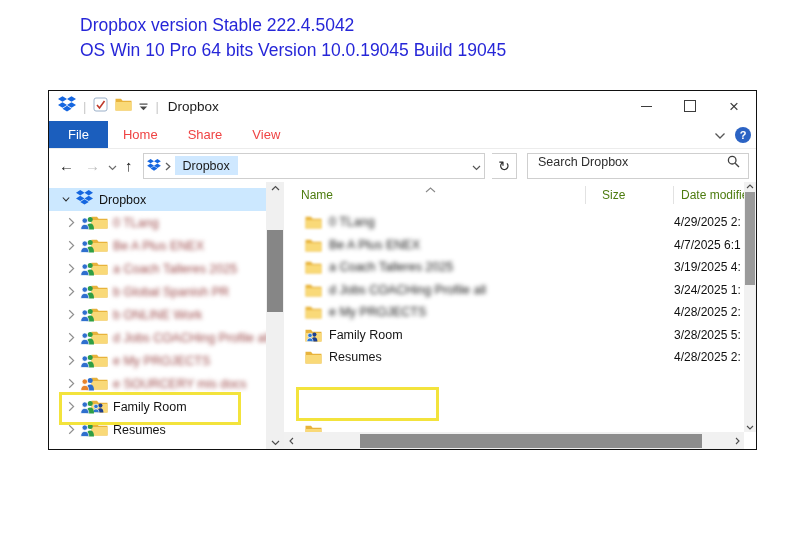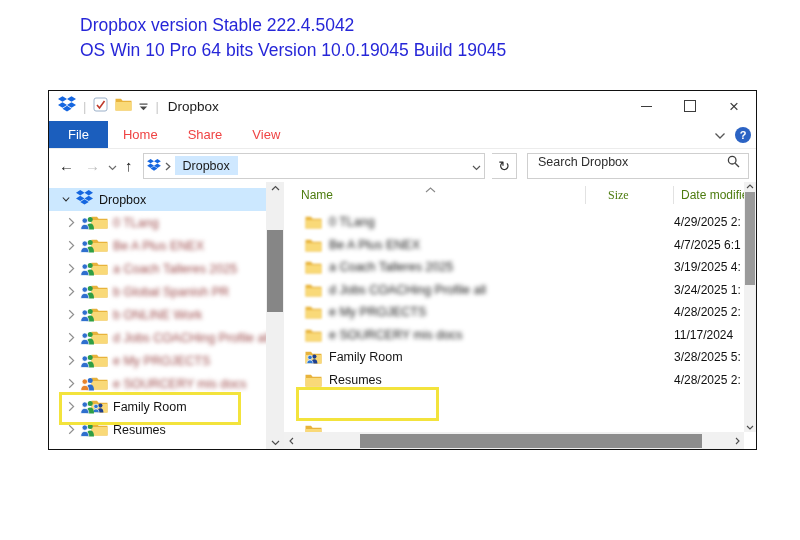--- a/index.html
+++ b/index.html
@@ -57,21 +57,21 @@
   
   .tree-sb{width:18px;flex:none;background:#f0f0f0;position:relative;}
   .sb-arrow{position:absolute;left:0;right:0;display:flex;justify-content:center;}
   .tree-sb .up{top:3px;} .tree-sb .down{bottom:3px;}
   .tree-sb .thumb{position:absolute;left:1px;right:1px;top:48px;height:82px;background:#868686;}
   
   .listpane{flex:1;position:relative;overflow:hidden;}
   .lheader{height:26px;display:flex;align-items:center;font-size:12px;color:#4d7c0f;position:relative;}
   .hc{height:18px;display:flex;align-items:center;}
   .hc-name{width:301px;padding-left:17px;box-sizing:border-box;}
-  .hc-size{width:88px;padding-left:22px;box-sizing:border-box;border-left:1px solid #e2e2e2;font-family:Liberation Serif, serif;}
+  .hc-size{width:88px;padding-left:16px;box-sizing:border-box;border-left:1px solid #e2e2e2;}
   .hc-date{flex:1;padding-left:7px;border-left:1px solid #e2e2e2;white-space:nowrap;overflow:hidden;}
   .sort-chev{position:absolute;left:141px;top:0px;}
   .lrows{position:absolute;left:0;right:12px;top:26px;bottom:17px;padding-top:3px;overflow:hidden;}
   .lrow{height:22.5px;display:flex;align-items:center;}
   .lrow .licon{width:18px;margin-left:21px;flex:none;display:flex;align-items:center;}
   .lrow .lname{width:256px;padding-left:6px;box-sizing:border-box;font-size:12.5px;color:#161616;
                white-space:nowrap;overflow:hidden;}
   .lrow .lsize{width:88px;}
   .lrow .ldate{flex:1;font-size:12px;color:#101010;white-space:nowrap;overflow:hidden;padding-left:7px;}
   .icon-blur{filter:blur(1.1px);}
@@ -515,31 +515,20 @@
                 <svg width="17" height="14" viewBox="0 0 17 14">
                   <path d="M0.5 1.8 L6 1.8 L7.6 3.8 L16.5 3.8 L16.5 13.5 L0.5 13.5 Z" fill="#e8b33c"></path>
                   <path d="M0.5 5 L16.5 5 L16.5 13.5 L0.5 13.5 Z" fill="#f9d978"></path>
                 </svg>
               </span>
               <span class="lname blurred">e My PROJECTS</span>
               <span class="lsize"></span>
               <span class="ldate">4/28/2025 2:</span>
             </div>
             <div class="lrow">
-              <span class="licon icon-blur">
-                <svg width="17" height="14" viewBox="0 0 17 14">
-                  <path d="M0.5 1.8 L6 1.8 L7.6 3.8 L16.5 3.8 L16.5 13.5 L0.5 13.5 Z" fill="#e8b33c"></path>
-                  <path d="M0.5 5 L16.5 5 L16.5 13.5 L0.5 13.5 Z" fill="#f9d978"></path>
-                </svg>
-              </span>
-              <span class="lname blurred">e SOURCERY mis docs</span>
-              <span class="lsize"></span>
-              <span class="ldate">11/17/2024</span>
-            </div>
-            <div class="lrow">
               <span class="licon">
                 <svg width="18" height="14" viewBox="0 0 18 14">
                   <path d="M0.5 1.8 L6 1.8 L7.6 3.8 L16.5 3.8 L16.5 13.5 L0.5 13.5 Z" fill="#e8b33c"></path>
                   <path d="M0.5 5 L16.5 5 L16.5 13.5 L0.5 13.5 Z" fill="#f9d978"></path>
                   <circle cx="9.4" cy="6.6" r="2.1" fill="#1d3f8f"></circle>
                   <path d="M6.4 13.6 Q6.4 9.2 9.4 9.2 Q12.4 9.2 12.4 13.6 Z" fill="#1d3f8f"></path>
                   <circle cx="5" cy="7.4" r="2.2" fill="#2f78d2" stroke="#fff" stroke-width="0.6"></circle>
                   <path d="M1.8 13.6 Q1.8 9.9 5 9.9 Q8.2 9.9 8.2 13.6 Z" fill="#2f78d2" stroke="#fff" stroke-width="0.6"></path>
                 </svg>
               </span>

